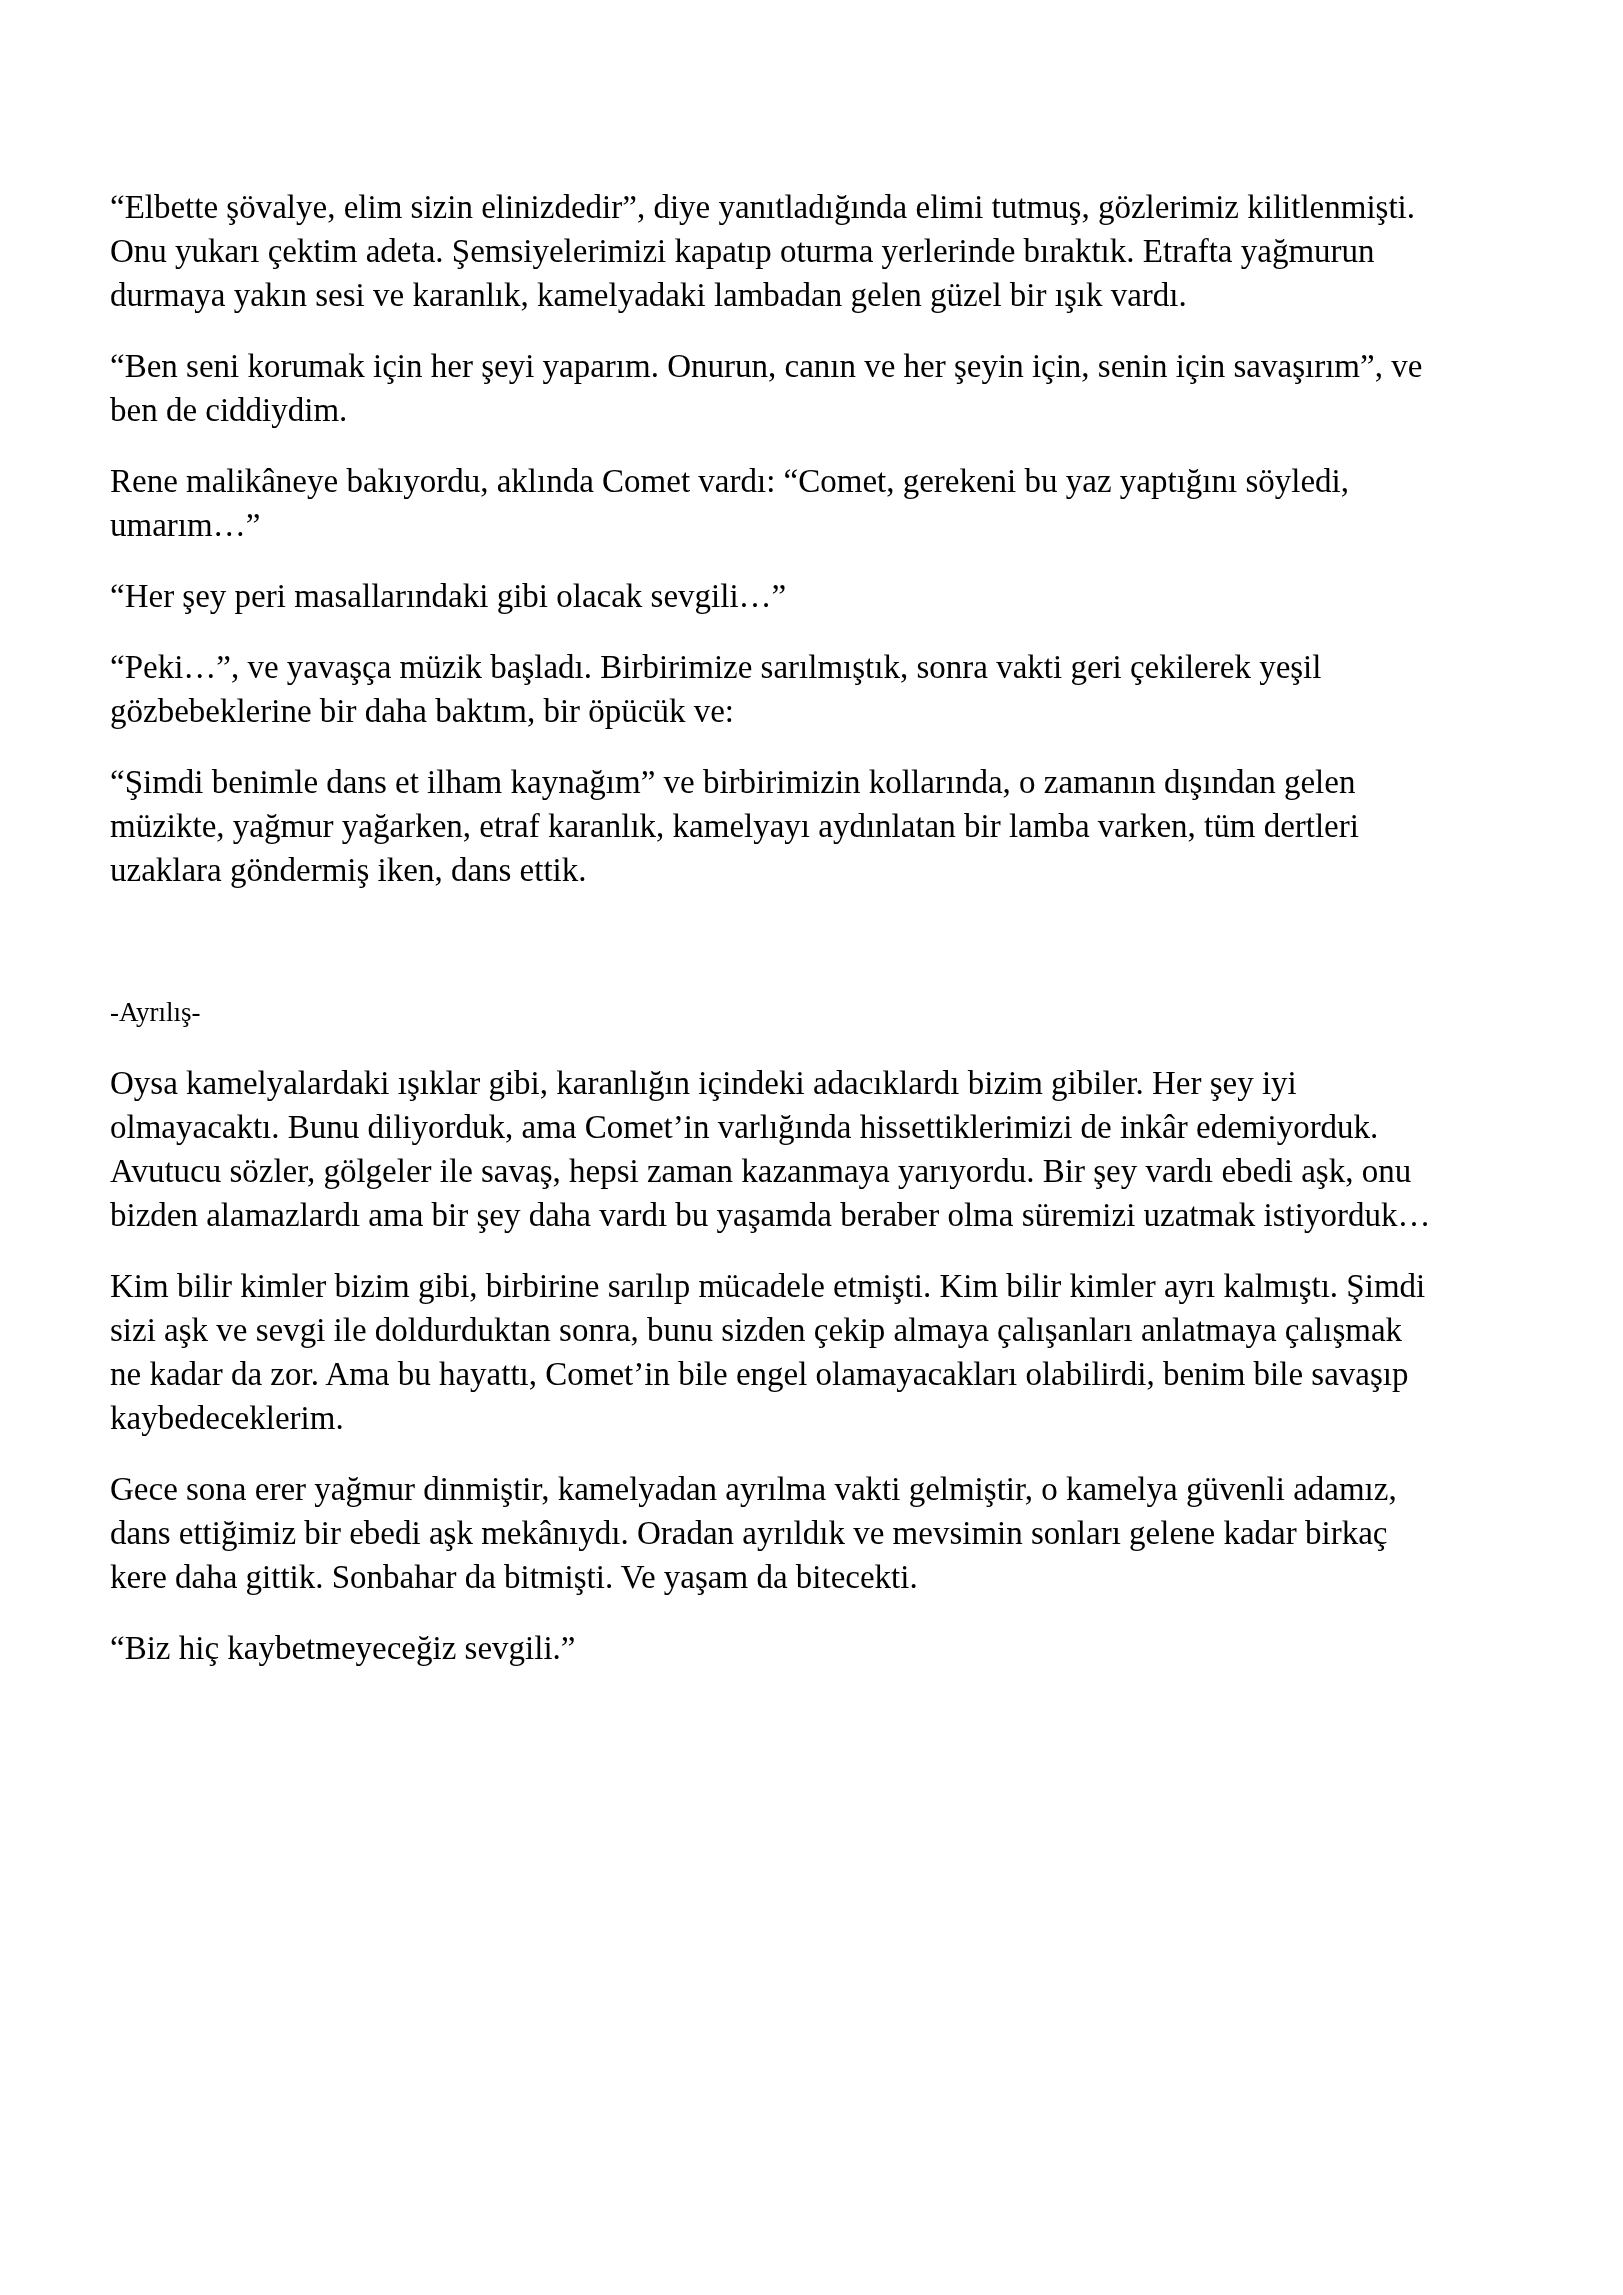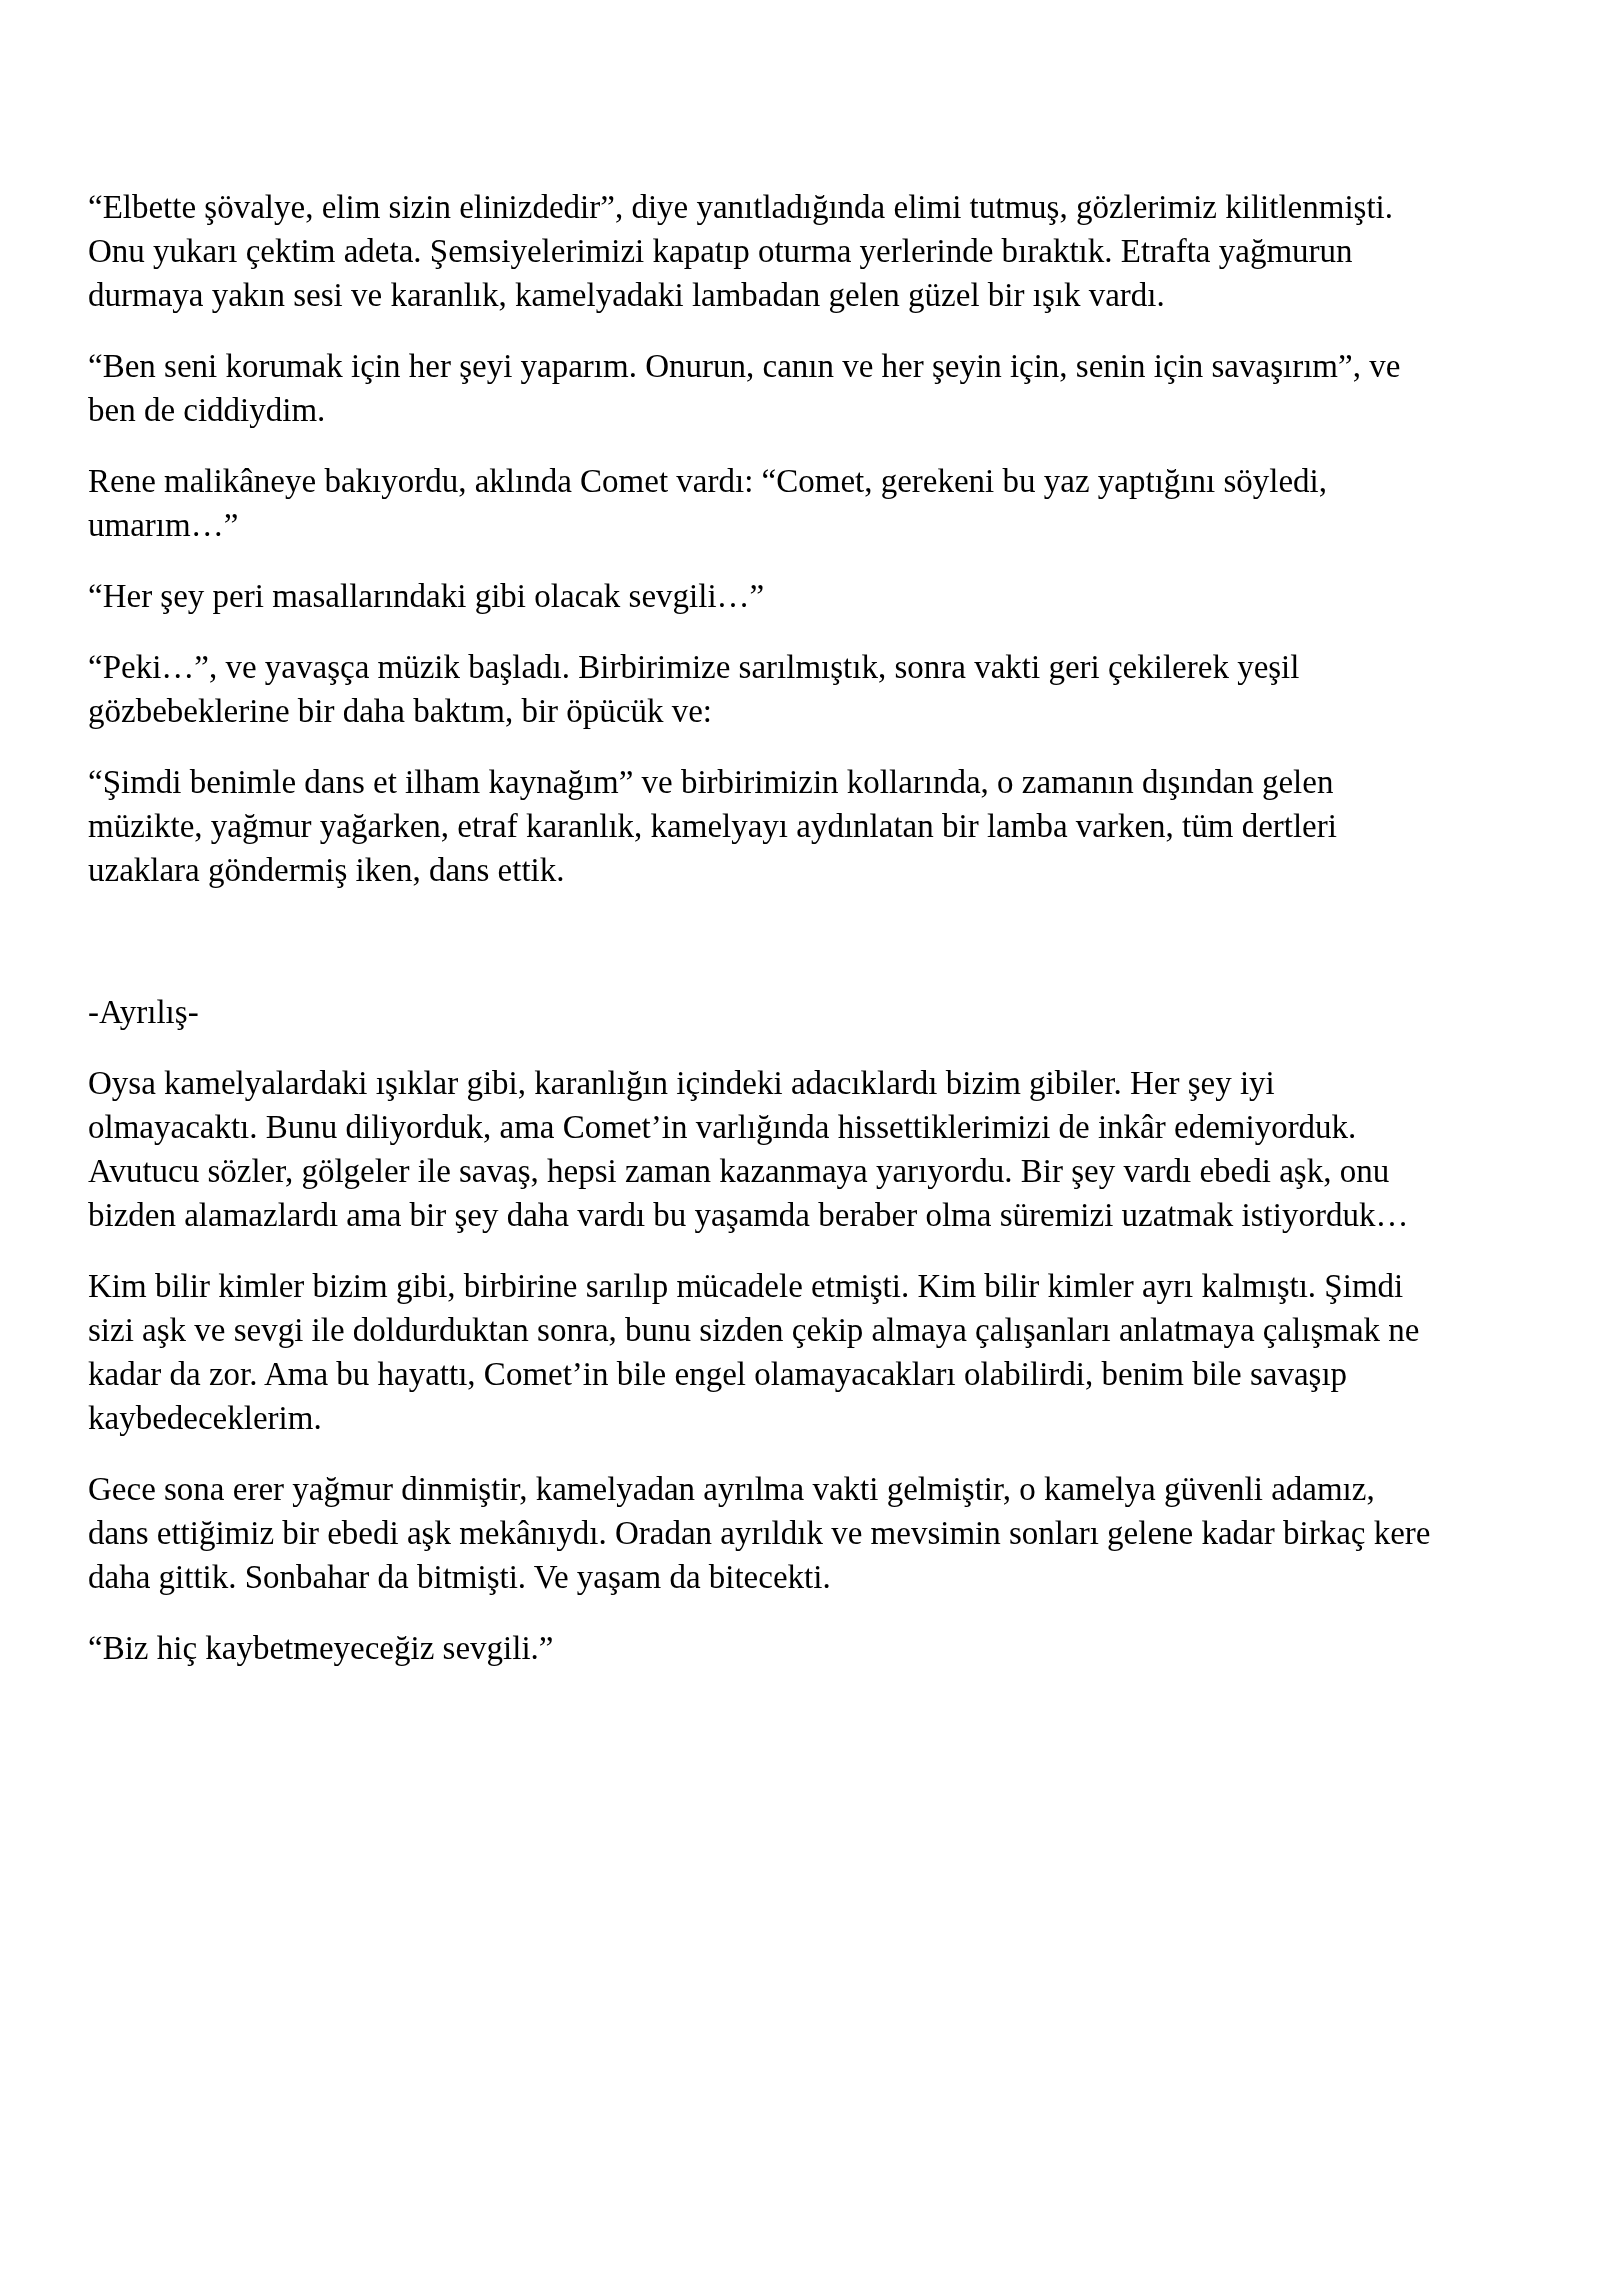--- a/index.html
+++ b/index.html
@@ -15,39 +15,39 @@
     color: #000000;
   }
   .page {
     position: absolute;
     top: 0;
     left: 0;
     width: 1623px;
     height: 2295px;
     background: #ffffff;
     box-sizing: border-box;
-    padding: 185px 192px 131px 88px;
+    padding: 185px 192px 131px 110px;
   }
   .doc-body {
     font-size: 33px;
     line-height: 44px;
     text-align: left;
     word-spacing: normal;
   }
   .para {
     margin: 0 0 27px 0;
   }
   .blank-para {
     margin: 0 0 27px 0;
     min-height: 44px;
   }
   .section-heading {
     margin: 0 0 27px 0;
     font-weight: normal;
-    font-size: 33px;
+    font-size: 27px;
     line-height: 44px;
   }
 </style>
 </head>
 <body>
 
 <div class="page">
   <div class="doc-body">
 
     <p class="para">“Elbette şövalye, elim sizin elinizdedir”, diye yanıtladığında elimi tutmuş, gözlerimiz kilitlenmişti. Onu yukarı çektim adeta. Şemsiyelerimizi kapatıp oturma yerlerinde bıraktık. Etrafta yağmurun durmaya yakın sesi ve karanlık, kamelyadaki lambadan gelen güzel bir ışık vardı.</p>

